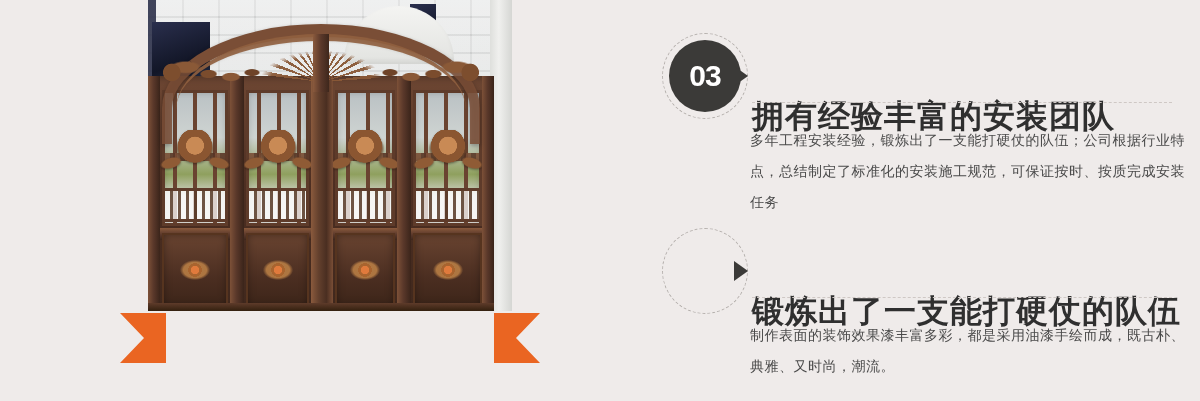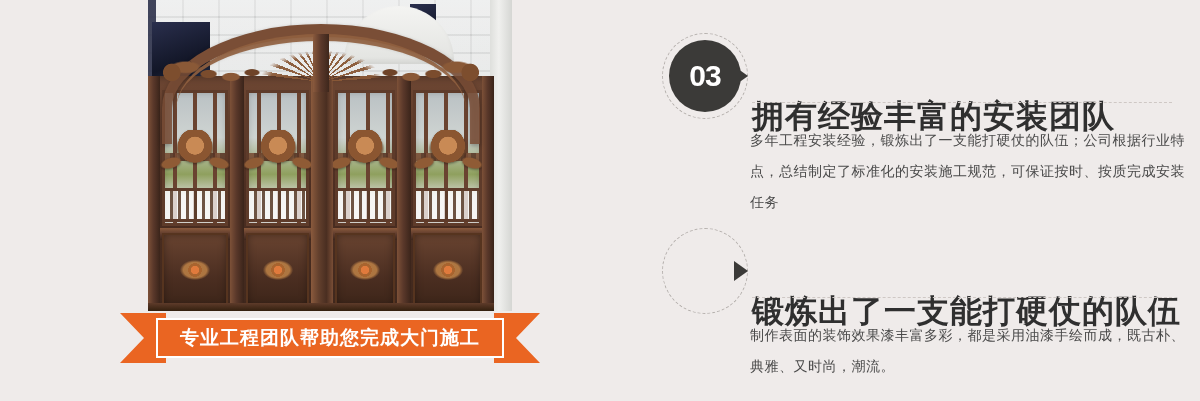--- a/index.html
+++ b/index.html
@@ -438,23 +438,20 @@
         <div class="vine-r"></div>
         <div class="center-post"></div>
         <div class="finial"></div>
       </div>
     </div>
   </div>
 
   <div class="ribbon">
     <div class="ribbon-tail tail-left"></div>
     <div class="ribbon-tail tail-right"></div>
-    <div class="ribbon-body">
-      <span class="ribbon-text">专业工程团队帮助您完成大门施工</span>
-    </div>
   </div>
 
   <div class="feature f-03">
     <div class="badge">
       <div class="badge-ring"></div>
       <div class="badge-circle">
         <span class="badge-num">03</span>
       </div>
       <div class="badge-pointer"></div>
     </div>

